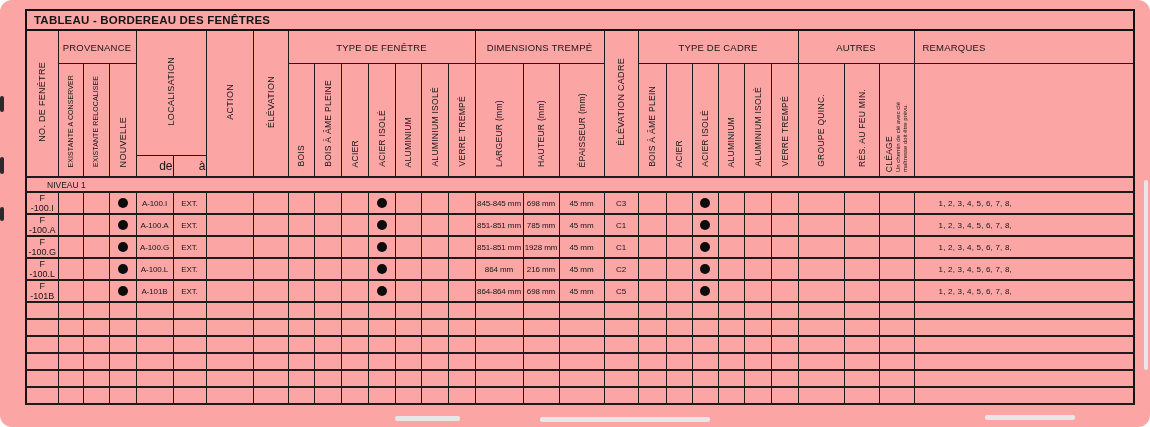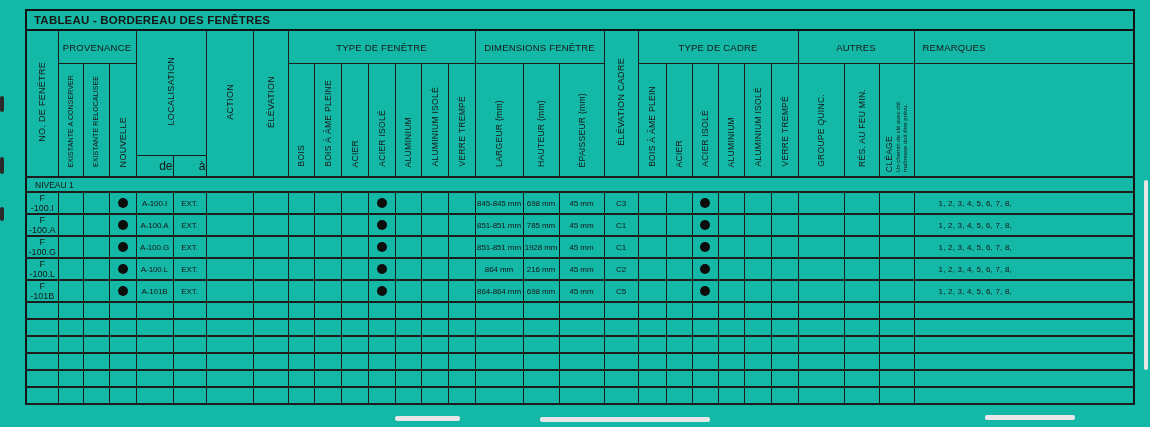--- a/index.html
+++ b/index.html
@@ -1,17 +1,17 @@
 <!DOCTYPE html>
 <html><head>
 <meta charset="utf-8">
 <style>
   html,body{margin:0;padding:0;background:#fff;}
-  .page{position:relative;width:1150px;height:427px;background:#14b8a6;overflow:hidden;
-        font-family:"Liberation Sans", sans-serif;color:#111;}
+  .page{position:relative;width:1150px;height:427px;background:#fca5a5;overflow:hidden;
+        font-family:"Liberation Sans", sans-serif;color:#111;border-radius:12px;}
   .sheet{position:absolute;left:25px;top:9px;}
   table{border-collapse:collapse;table-layout:fixed;width:1108px;border:2px solid #141414;}
   td{border:1px solid #1c1c1c;padding:0;text-align:center;vertical-align:middle;
      overflow:hidden;color:#161616;}
   
   tr.r-title td{border:2px solid #111;height:18px;text-align:left;font-weight:bold;
      font-size:11.5px;padding-left:7px;letter-spacing:.2px;}
   
   tr.r-grp td.grp{height:32px;font-size:9.5px;letter-spacing:.2px;}
   td.grp-remarks{text-align:left;padding-left:8px;font-size:9.5px;}
@@ -22,21 +22,21 @@
   .v{display:inline-block;writing-mode:vertical-rl;transform:rotate(180deg);
      white-space:nowrap;font-size:8.5px;letter-spacing:.3px;line-height:10px;}
   .v.small{font-size:7px;letter-spacing:.1px;}
   .v.big{font-size:9px;}
   tr.r-sub2 td{height:20px;font-size:12px;text-align:right;}
   .cleage-wrap{display:flex;align-items:flex-end;justify-content:center;height:112px;padding-bottom:4px;box-sizing:border-box;}
   .cleage-note{writing-mode:vertical-rl;transform:rotate(180deg);display:inline-block;
      font-size:6px;line-height:7px;letter-spacing:0;height:82px;white-space:normal;
      text-align:left;margin-left:1px;}
   
-  tr.r-niveau td{height:13px;font-size:8.5px;text-align:left;padding-left:8px;border-width:2px 1px;}
+  tr.r-niveau td{height:13px;font-size:8.5px;text-align:left;padding-left:20px;border-width:2px 1px;}
   tr.body td{border-width:2px 1px;}
   tr.data td{height:19px;font-size:8px;}
   tr.data td.cell-no{font-size:9px;}
   tr.data td.cell-sm{font-size:8px;letter-spacing:-.1px;}
   tr.data td.cell-remarks{text-align:left;padding-left:24px;font-size:8px;letter-spacing:.2px;}
   tr.empty td{height:15px;}
   .dot{display:inline-block;width:10px;height:10px;border-radius:50%;background:#0d0d0d;vertical-align:middle;}
   
   .artifact{position:absolute;background:#2a2a2a;border-radius:2px;}
   .smudge{position:absolute;background:#e7e7e7;border-radius:2px;}
@@ -88,21 +88,21 @@
         <td rowspan="3" class="vm">
           <span class="v big">NO. DE FENÊTRE</span></td>
         <td colspan="3" class="grp">PROVENANCE</td>
         <td colspan="2" rowspan="2" class="vm">
           <span class="v big">LOCALISATION</span></td>
         <td rowspan="3" class="vm">
           <span class="v big">ACTION</span></td>
         <td rowspan="3" class="vm">
           <span class="v big">ÉLÉVATION</span></td>
         <td colspan="7" class="grp">TYPE DE FENÊTRE</td>
-        <td colspan="3" class="grp">DIMENSIONS FENÊTRE</td>
+        <td colspan="3" class="grp">DIMENSIONS TREMPÉ</td>
         <td rowspan="3" class="vm">
           <span class="v big">ÉLÉVATION CADRE</span></td>
         <td colspan="6" class="grp">TYPE DE CADRE</td>
         <td colspan="3" class="grp">AUTRES</td>
         <td class="grp grp-remarks">REMARQUES</td>
       </tr>
 
       <tr class="r-sub">
         <td rowspan="2" class="vh vb">
           <span class="v small">EXISTANTE A CONSERVER</span></td>

